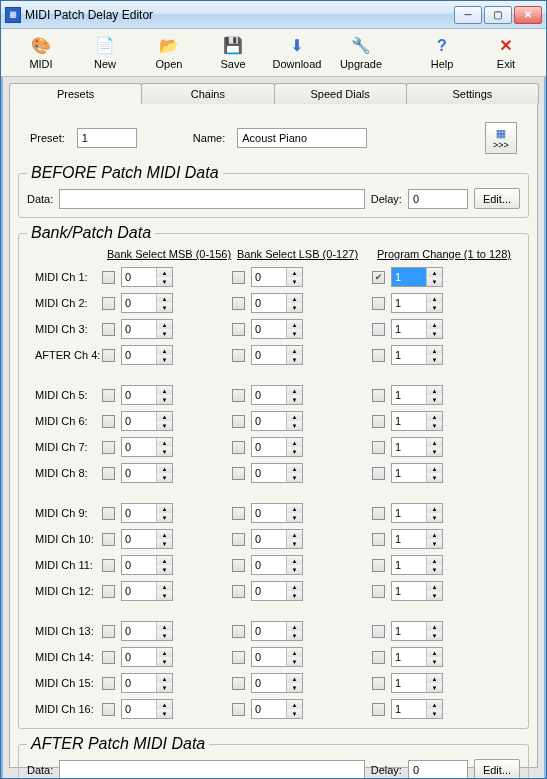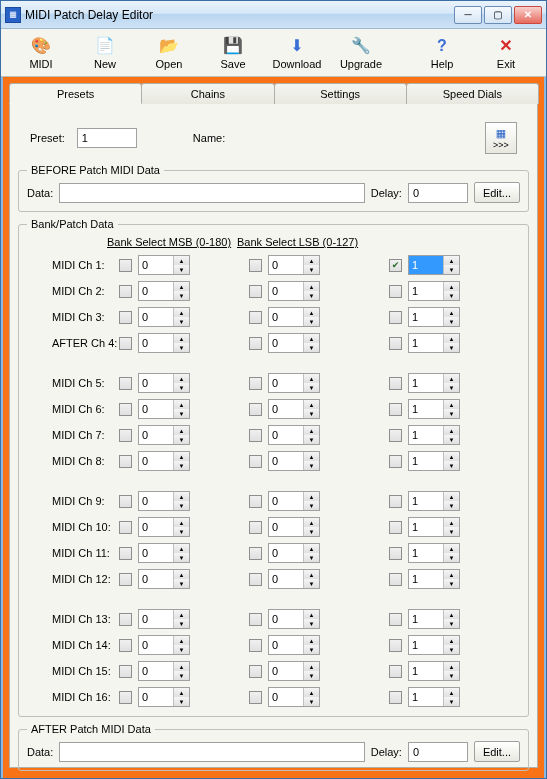--- a/index.html
+++ b/index.html
@@ -8,42 +8,42 @@
 .titlebar { height: 28px; background: linear-gradient(to bottom, #eaf3fb 0%, #d7e8f8 45%, #b9d6f0 50%, #cfe2f5 100%); display: flex; align-items: center; padding: 0 4px; border-bottom: 1px solid #a0b8d0; }
 .titlebar-icon { width: 16px; height: 16px; background: #2962c7; border: 1px solid #1a4a9e; margin-right: 4px; display: flex; align-items: center; justify-content: center; color: #fff; font-size: 8px; }
 .titlebar-title { flex: 1; color: #000; font-size: 12px; }
 .titlebar-btns { display: flex; gap: 2px; }
 .tbtn { width: 28px; height: 18px; border: 1px solid #6a8bb5; border-radius: 2px; background: linear-gradient(#f5f9fd,#d7e6f5); display: flex; align-items: center; justify-content: center; font-size: 10px; cursor: pointer; }
 .tbtn.close { background: linear-gradient(#f8d0cd,#e66b5f); border-color: #c94a3d; color: #fff; font-weight: bold; }
 .toolbar { height: 48px; background: #f5f5f0; border-bottom: 1px solid #c0c0b8; display: flex; align-items: center; padding: 0 8px; gap: 0; }
 .tool { width: 64px; height: 44px; display: flex; flex-direction: column; align-items: center; justify-content: center; gap: 2px; cursor: pointer; }
 .tool-icon { width: 20px; height: 20px; display: flex; align-items: center; justify-content: center; font-size: 16px; }
 .tool-label { font-size: 11px; color: #000; }
-.content { flex: 1; background: #f97316; padding: 6px; overflow: hidden; border: 2px solid #8ab8e0; border-top: none; border-bottom: none; }
+.content { flex: 1; background: #e5e5e5; padding: 6px; overflow: hidden; border: 2px solid #8ab8e0; border-top: none; border-bottom: none; }
 .tabs { display: flex; height: 21px; }
 .tab { flex: 1; background: linear-gradient(#f5f5f0,#e8e8e0); border: 1px solid #b0b0a8; border-bottom: none; border-radius: 3px 3px 0 0; display: flex; align-items: center; justify-content: center; cursor: pointer; margin-right: -1px; }
 .tab.active { background: #f5f5f0; border-bottom: 1px solid #f5f5f0; position: relative; z-index: 1; }
 .tabpanel { border: 1px solid #b0b0a8; background: #f5f5f0; padding: 8px; height: 665px; margin-top: -1px; }
 .preset-row { display: flex; align-items: center; padding: 10px 12px; gap: 8px; }
 .preset-row label { margin-right: 4px; }
 .input-text { background: #fff; border: 1px solid #a0a0a0; height: 20px; padding: 0 4px; }
 .grid-btn { width: 32px; height: 32px; border: 1px solid #a0a0a0; background: linear-gradient(#fff,#e8e8e0); display: flex; flex-direction: column; align-items: center; justify-content: center; cursor: pointer; margin-left: auto; }
 fieldset { border: 1px solid #c0c0b8; border-radius: 3px; padding: 6px 8px 8px 8px; margin-bottom: 6px; }
-legend { padding: 0 4px; font-size: 11px; }
+legend { padding: 0 4px; font-size: 16px; font-style: italic; }
 .before-row, .after-row { display: flex; align-items: center; gap: 6px; }
 .data-field { flex: 1; min-width: 0; }
 .delay-field { width: 60px; }
 .btn { border: 1px solid #a0a0a0; background: linear-gradient(#fff,#e8e8e0); height: 21px; padding: 0 8px; cursor: pointer; border-radius: 2px; }
 .bank-header { display: flex; padding: 0 0 6px 80px; }
 .bank-header a { text-decoration: underline; color: #000; cursor: pointer; }
 .bh-msb { width: 130px; }
 .bh-lsb { width: 140px; }
 .bh-pc { flex: 1; }
 .ch-rows { display: flex; flex-direction: column; gap: 4px; }
-.ch-row { display: flex; align-items: center; height: 22px; margin-left: 17px; }
+.ch-row { display: flex; align-items: center; height: 22px; }
 .ch-label { width: 75px; padding-left: 8px; }
 .ch-cell { display: flex; align-items: center; gap: 6px; }
 .ch-cell.msb { width: 130px; }
 .ch-cell.lsb { width: 140px; }
 .ch-cell.pc { }
 .cb { width: 13px; height: 13px; border: 1px solid #8e8e8e; background: linear-gradient(#f0f0f0,#e0e0e0); cursor: pointer; display: flex; align-items: center; justify-content: center; font-size: 9px; color: #2a6e2a; }
 .spin { display: flex; width: 52px; height: 20px; border: 1px solid #a0a0a0; background: #fff; }
 .spin input { border: none; width: 34px; padding: 0 3px; font-size: 11px; outline: none; }
 .spin .arrows { width: 16px; display: flex; flex-direction: column; border-left: 1px solid #c0c0c0; }
 .spin .arr { flex: 1; background: linear-gradient(#f5f5f5,#e0e0e0); display: flex; align-items: center; justify-content: center; font-size: 6px; cursor: pointer; line-height: 1; }
@@ -98,52 +98,54 @@
     <div class="tool">
         <div class="tool-icon" style="color:#d62c2c;font-weight:bold">✕</div>
         <div class="tool-label">Exit</div>
       </div>
   </div>
 
   <div class="content">
     <div class="tabs">
       <div class="tab active">Presets</div>
       <div class="tab">Chains</div>
+      <div class="tab">Speed Dials</div>
       <div class="tab">Settings</div>
-      <div class="tab">Speed Dials</div>
     </div>
     <div class="tabpanel">
 
       <div class="preset-row">
         <label>Preset:</label>
         <input class="input-text" style="width: 60px;" value="1">
         <div style="width:40px"></div>
         <label>Name:</label>
+        <input class="input-text" style="width: 130px;" value="Acoust Piano">
         <div class="grid-btn">
           <span style="color:#2962c7">▦</span>
           <span style="font-size:9px">&gt;&gt;&gt;</span>
         </div>
       </div>
 
       <fieldset>
         <legend>BEFORE Patch MIDI Data</legend>
         <div class="before-row">
           <label>Data:</label>
           <input class="input-text data-field" value="" style="">
           <label>Delay:</label>
           <input class="input-text delay-field" value="0" style="">
           <button class="btn">Edit...</button>
         </div>
       </fieldset>
 
       <fieldset>
         <legend>Bank/Patch Data</legend>
         <div class="bank-header">
-          <a class="bh-msb">Bank Select MSB (0-180)</a>
+          <a class="bh-msb">Bank Select MSB (0-156)</a>
           <a class="bh-lsb">Bank Select LSB (0-127)</a>
+          <a class="bh-pc">Program Change (1 to 128)</a>
         </div>
         <div class="ch-rows" id="ch-rows">
             <div class="ch-row">
               <div class="ch-label">MIDI Ch 1:</div>
               <div class="ch-cell msb">
                 <div class="cb"></div>
                 <div class="spin">
                   <input value="0" class="" style="">
                   <div class="arrows">
                     <div class="arr">▲</div>

